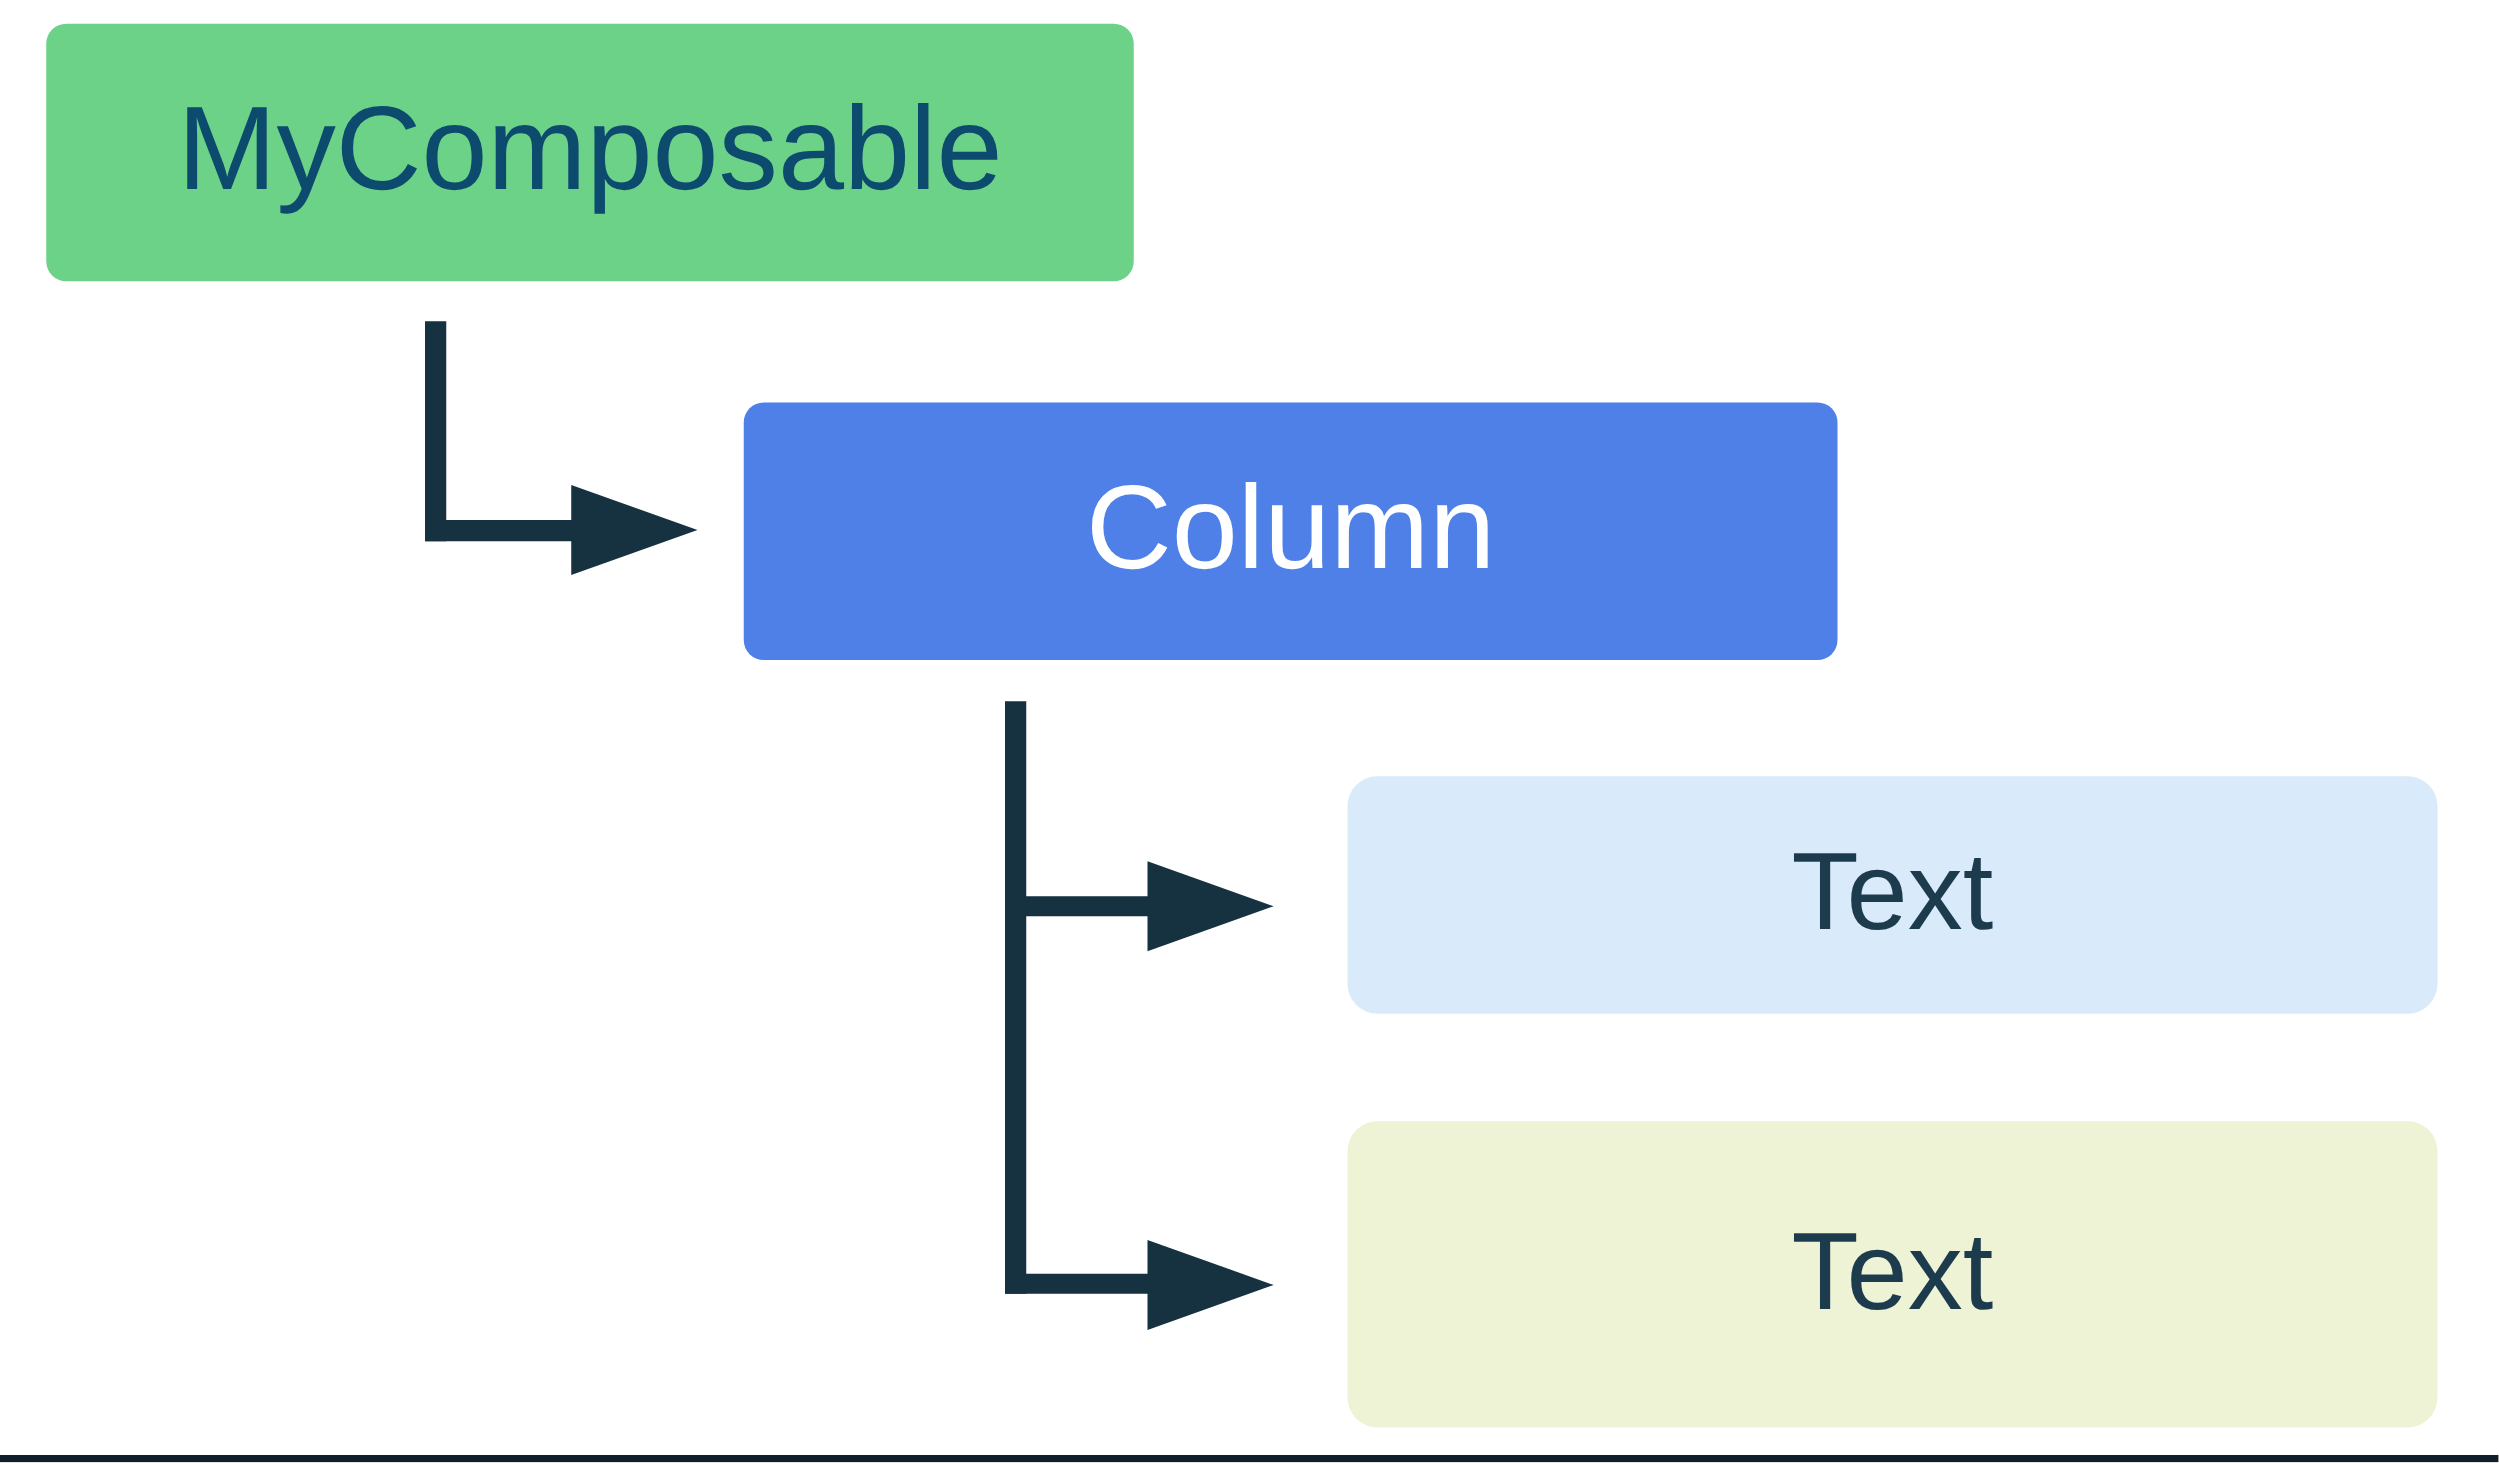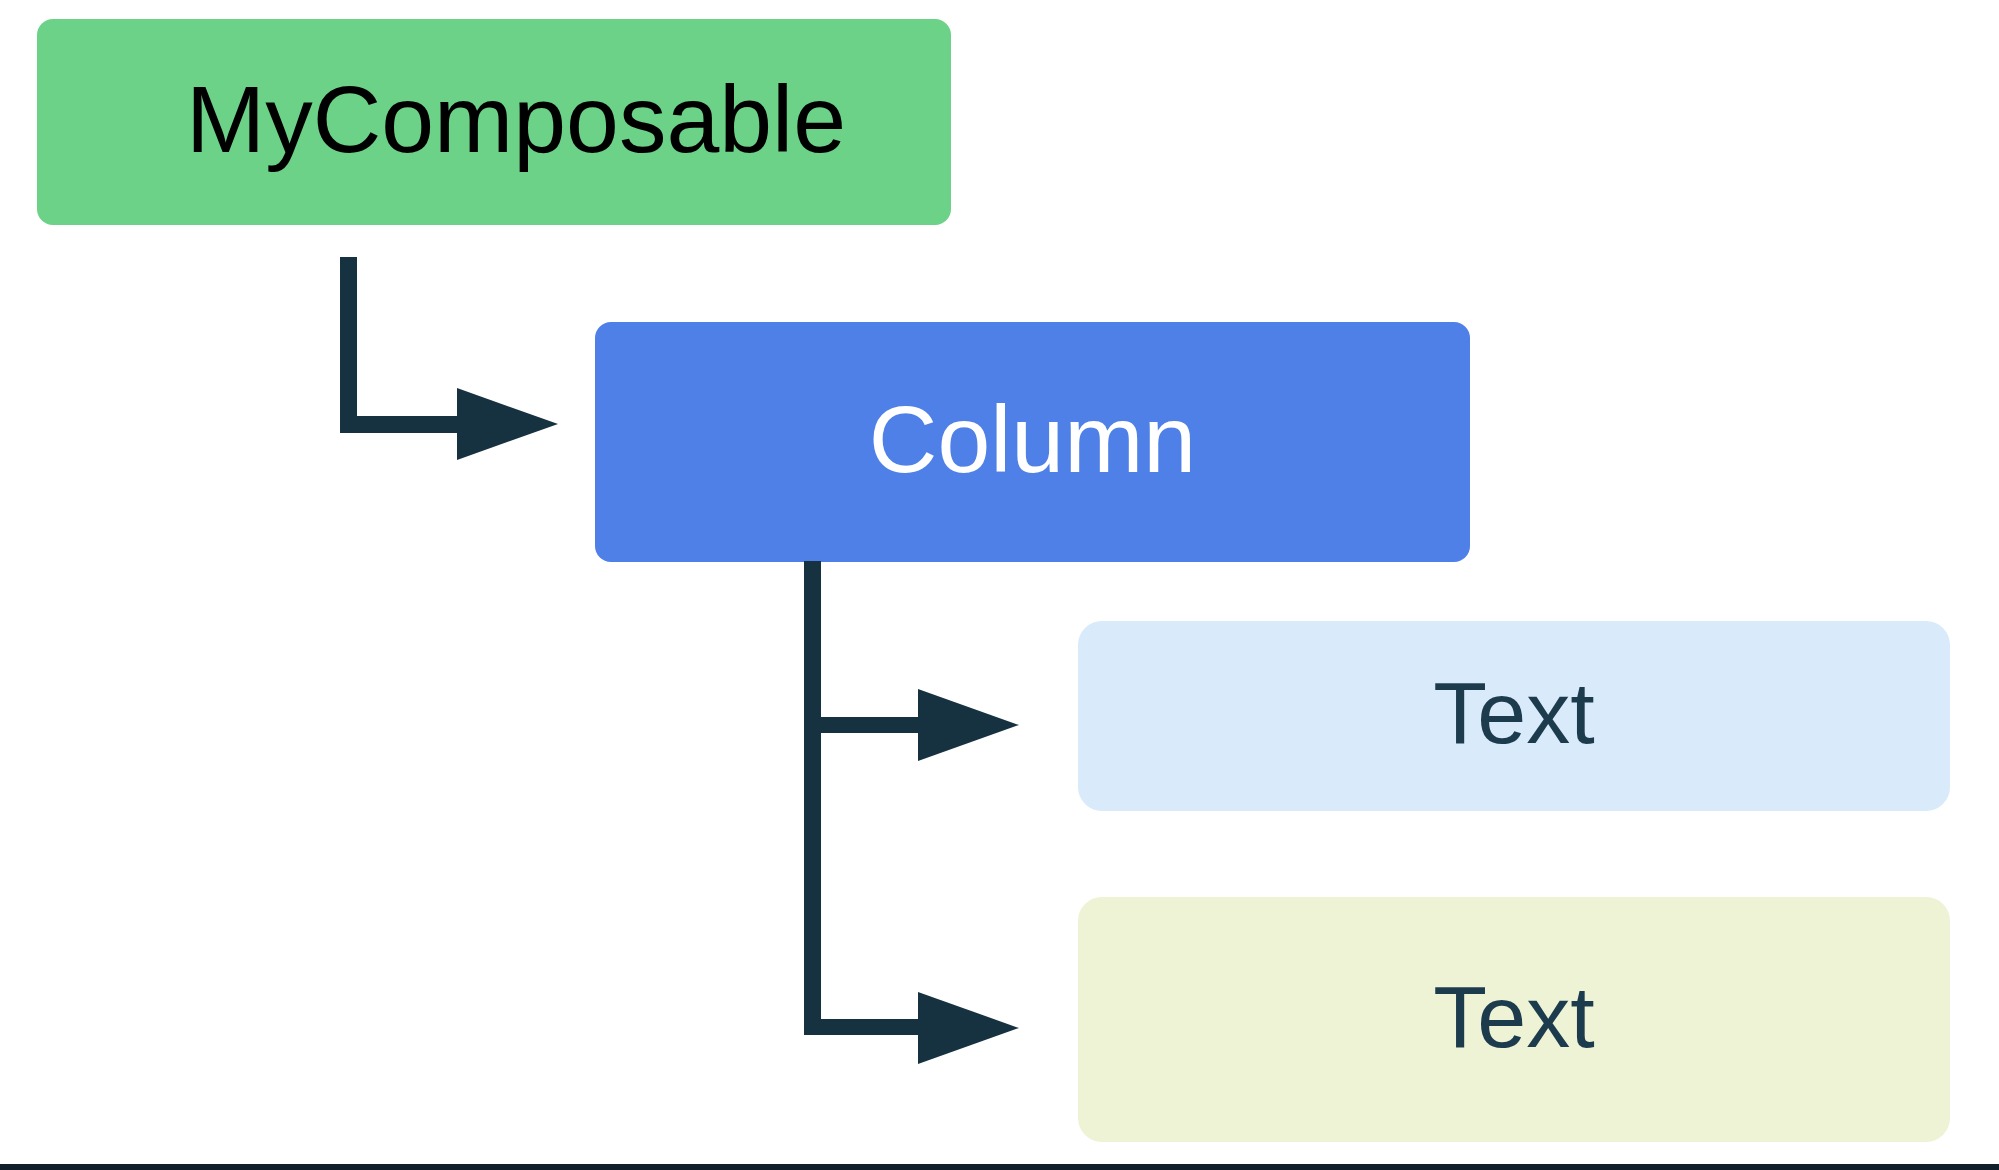--- a/index.html
+++ b/index.html
@@ -29,21 +29,21 @@
     padding-bottom: 6px;
   }
   #node-mycomposable {
     left: 37px; top: 19px;
     width: 870px; height: 206px;
     border-radius: 16px;
     font-size: 95px;
   }
   #node-column {
     left: 595px; top: 322px;
-    width: 875px; height: 240px;
+    width: 875px; height: 206px;
     border-radius: 16px;
     font-size: 95px;
   }
   #node-text-1 {
     left: 1078px; top: 621px;
     width: 872px; height: 190px;
     border-radius: 24px;
     font-size: 88px;
   }
   #node-text-2 {
@@ -80,21 +80,21 @@
     left: 0; bottom: 0;
     width: 100%; height: 6px;
     background: var(--bottom-border, #111F2B);
   }
 </style>
 </head>
 <body>
 
 <div class="canvas">
 
-  <div class="node" id="node-mycomposable" style="background: rgb(107, 210, 135); color: #000000; padding-left: 44px;">
+  <div class="node" id="node-mycomposable" style="background: rgb(107, 210, 135); color: #0c4a6e;">
     <span class="label">MyComposable</span>
   </div>
 
   <div class="node" id="node-column" style="background: rgb(78, 128, 232); color: rgb(255, 255, 255);">
     <span class="label">Column</span>
   </div>
 
   <div class="node" id="node-text-1" style="background: rgb(217, 234, 251); color: rgb(28, 59, 77);">
     <span class="label">Text</span>
   </div>

